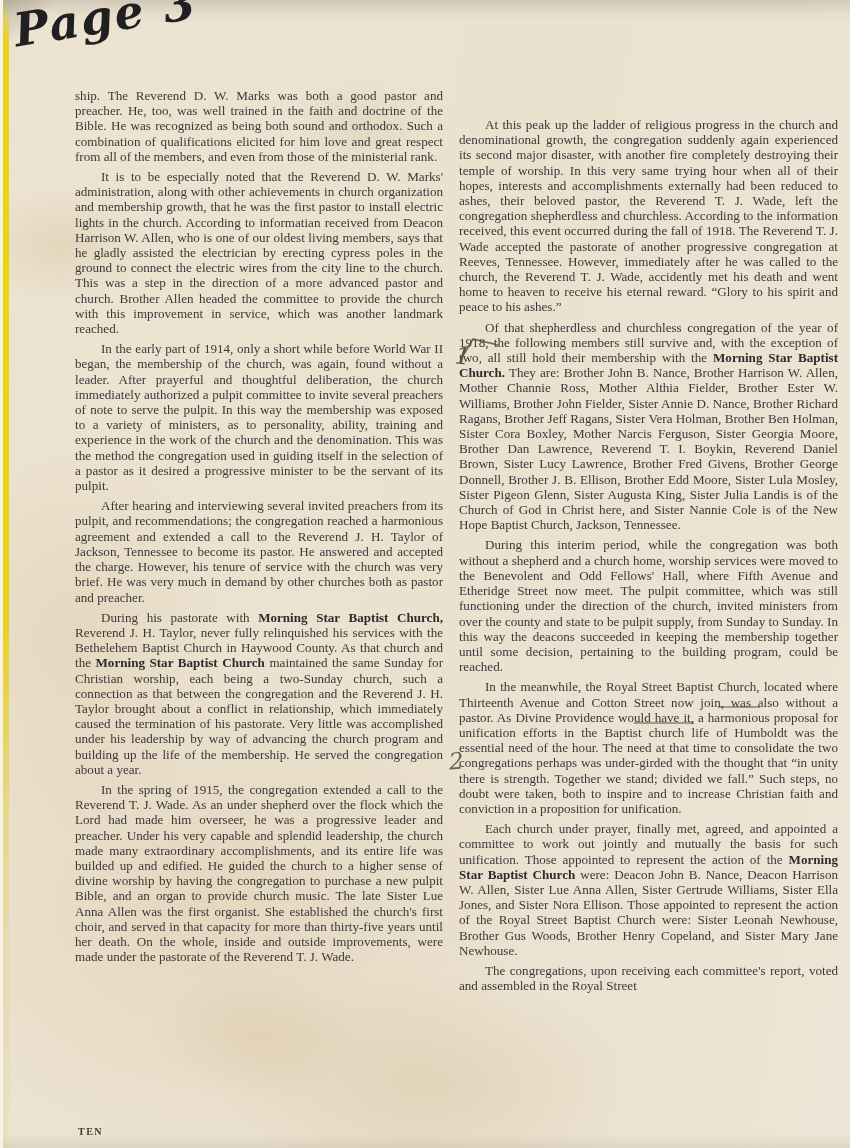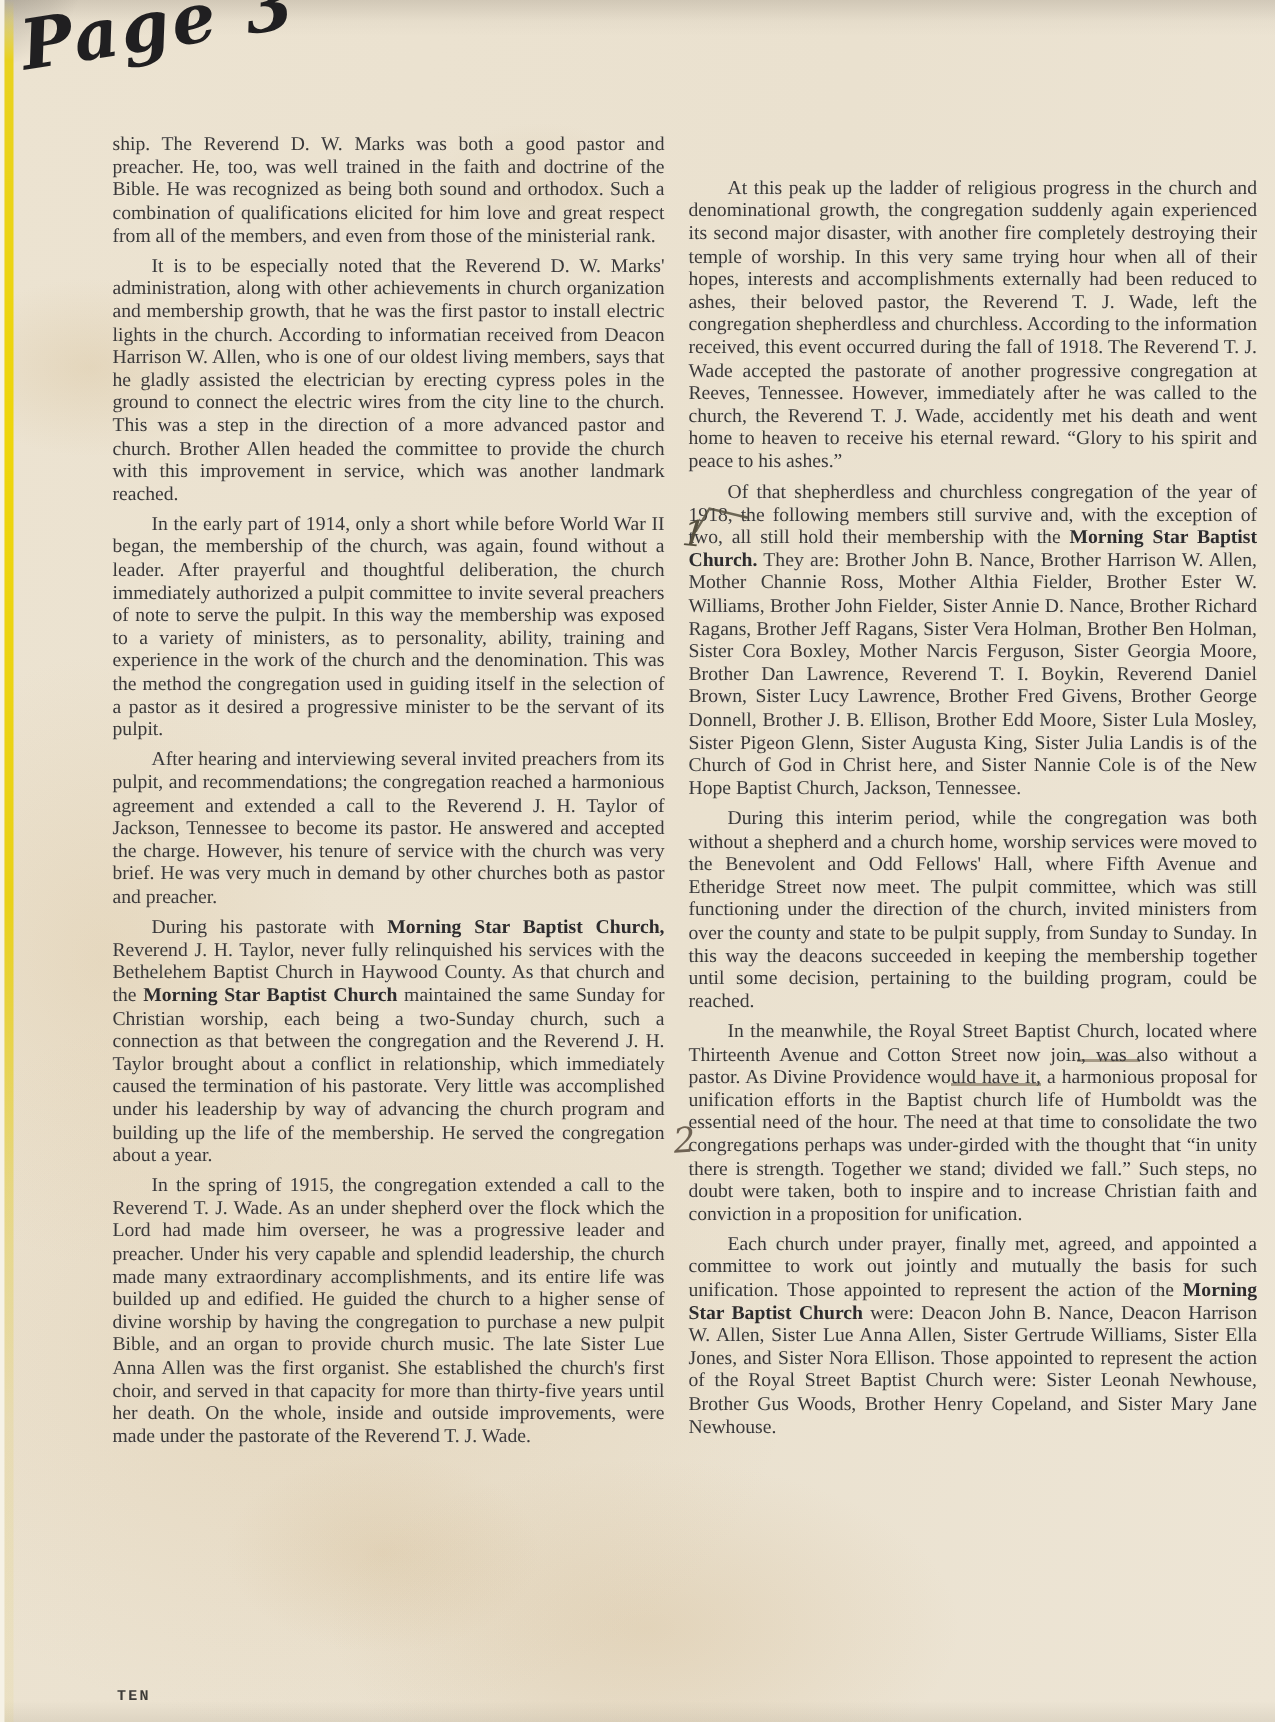--- a/index.html
+++ b/index.html
@@ -46,21 +46,21 @@
     font-size:13.1px;line-height:15.2px;text-align:justify;color:#3a393b;
   }
   .col-left{width:368px;}
   .col-right{flex:1;margin-top:29px;}
   .para{margin:0 0 5px 0;text-indent:26px;}
   .para.noindent{text-indent:0;}
   .b{font-weight:bold;color:#2d2c2e;}
   .pu{border-bottom:2px solid rgba(118,104,82,0.6);padding-bottom:12px;}
   .footer{
     position:absolute;left:78px;top:1126px;
-    font-family:Liberation Mono, monospace;font-weight:bold;
+    font-family:Liberation Serif, serif;font-weight:bold;
     font-size:10px;letter-spacing:1.5px;color:#3d3b38;
   }
   .mark1{position:absolute;left:448px;top:332px;width:56px;height:56px;}
   .mark1-digit{
     position:absolute;left:455px;top:342px;
     font-family:"DejaVu Serif",serif;font-style:italic;font-size:24px;
     color:#56503f;transform:rotate(6deg);
   }
   .mark2{
     position:absolute;left:449px;top:748px;
@@ -87,20 +87,21 @@
         <p class="para"><span>After hearing and interviewing several invited preachers from its pulpit, and recommendations; the congregation reached a harmonious agreement and extended a call to the Reverend J. H. Taylor of Jackson, Tennessee to become its pastor. He answered and accepted the charge. However, his tenure of service with the church was very brief. He was very much in demand by other churches both as pastor and preacher.</span></p>
         <p class="para"><span>During his pastorate with </span><span class="b">Morning Star Baptist Church,</span><span> Reverend J. H. Taylor, never fully relinquished his services with the Bethelehem Baptist Church in Haywood County. As that church and the </span><span class="b">Morning Star Baptist Church</span><span> maintained the same Sunday for Christian worship, each being a two-Sunday church, such a connection as that between the congregation and the Reverend J. H. Taylor brought about a conflict in relationship, which immediately caused the termination of his pastorate. Very little was accomplished under his leadership by way of advancing the church program and building up the life of the membership. He served the congregation about a year.</span></p>
         <p class="para"><span>In the spring of 1915, the congregation extended a call to the Reverend T. J. Wade. As an under shepherd over the flock which the Lord had made him overseer, he was a progressive leader and preacher. Under his very capable and splendid leadership, the church made many extraordinary accomplishments, and its entire life was builded up and edified. He guided the church to a higher sense of divine worship by having the congregation to purchase a new pulpit Bible, and an organ to provide church music. The late Sister Lue Anna Allen was the first organist. She established the church's first choir, and served in that capacity for more than thirty-five years until her death. On the whole, inside and outside improvements, were made under the pastorate of the Reverend T. J. Wade.</span></p>
       </div>
     <div class="col-right">
         <p class="para"><span>At this peak up the ladder of religious progress in the church and denominational growth, the congregation suddenly again experienced its second major disaster, with another fire completely destroying their temple of worship. In this very same trying hour when all of their hopes, interests and accomplishments externally had been reduced to ashes, their beloved pastor, the Reverend T. J. Wade, left the congregation shepherdless and churchless. According to the information received, this event occurred during the fall of 1918. The Reverend T. J. Wade accepted the pastorate of another progressive congregation at Reeves, Tennessee. However, immediately after he was called to the church, the Reverend T. J. Wade, accidently met his death and went home to heaven to receive his eternal reward. “Glory to his spirit and peace to his ashes.”</span></p>
         <p class="para"><span>Of that shepherdless and churchless congregation of the year of 1918, the following members still survive and, with the exception of two, all still hold their membership with the </span><span class="b">Morning Star Baptist Church.</span><span> They are: Brother John B. Nance, Brother Harrison W. Allen, Mother Channie Ross, Mother Althia Fielder, Brother Ester W. Williams, Brother John Fielder, Sister Annie D. Nance, Brother Richard Ragans, Brother Jeff Ragans, Sister Vera Holman, Brother Ben Holman, Sister Cora Boxley, Mother Narcis Ferguson, Sister Georgia Moore, Brother Dan Lawrence, Reverend T. I. Boykin, Reverend Daniel Brown, Sister Lucy Lawrence, Brother Fred Givens, Brother George Donnell, Brother J. B. Ellison, Brother Edd Moore, Sister Lula Mosley, Sister Pigeon Glenn, Sister Augusta King, Sister Julia Landis is of the Church of God in Christ here, and Sister Nannie Cole is of the New Hope Baptist Church, Jackson, Tennessee.</span></p>
         <p class="para"><span>During this interim period, while the congregation was both without a shepherd and a church home, worship services were moved to the Benevolent and Odd Fellows' Hall, where Fifth Avenue and Etheridge Street now meet. The pulpit committee, which was still functioning under the direction of the church, invited ministers from over the county and state to be pulpit supply, from Sunday to Sunday. In this way the deacons succeeded in keeping the membership together until some decision, pertaining to the building program, could be reached.</span></p>
         <p class="para"><span>In the meanwhile, the Royal Street Baptist </span><span class="pu">Church,</span><span> located where Thirteenth Avenue and Cotton </span><span class="pu">Street now</span><span> join, was also without a pastor. As Divine Providence would have it, a harmonious proposal for unification efforts in the Baptist church life of Humboldt was the essential need of the hour. The need at that time to consolidate the two congregations perhaps was under-girded with the thought that “in unity there is strength. Together we stand; divided we fall.” Such steps, no doubt were taken, both to inspire and to increase Christian faith and conviction in a proposition for unification.</span></p>
         <p class="para"><span>Each church under prayer, finally met, agreed, and appointed a committee to work out jointly and mutually the basis for such unification. Those appointed to represent the action of the </span><span class="b">Morning Star Baptist Church</span><span> were: Deacon John B. Nance, Deacon Harrison W. Allen, Sister Lue Anna Allen, Sister Gertrude Williams, Sister Ella Jones, and Sister Nora Ellison. Those appointed to represent the action of the Royal Street Baptist Church were: Sister Leonah Newhouse, Brother Gus Woods, Brother Henry Copeland, and Sister Mary Jane Newhouse.</span></p>
+        <p class="para"><span>The congregations, upon receiving each committee's report, voted and assembled in the Royal Street</span></p>
       </div>
   </div>
 
   <div class="mark1">
     <svg class="pencil" width="56" height="56" viewBox="0 0 56 56">
       <path d="M16 22 L25 7 L50 13" fill="none" stroke="#56503f" stroke-width="1.6" stroke-linecap="round" opacity="0.85"></path>
     </svg>
   </div>
   <div class="mark1-digit">1</div>
 

